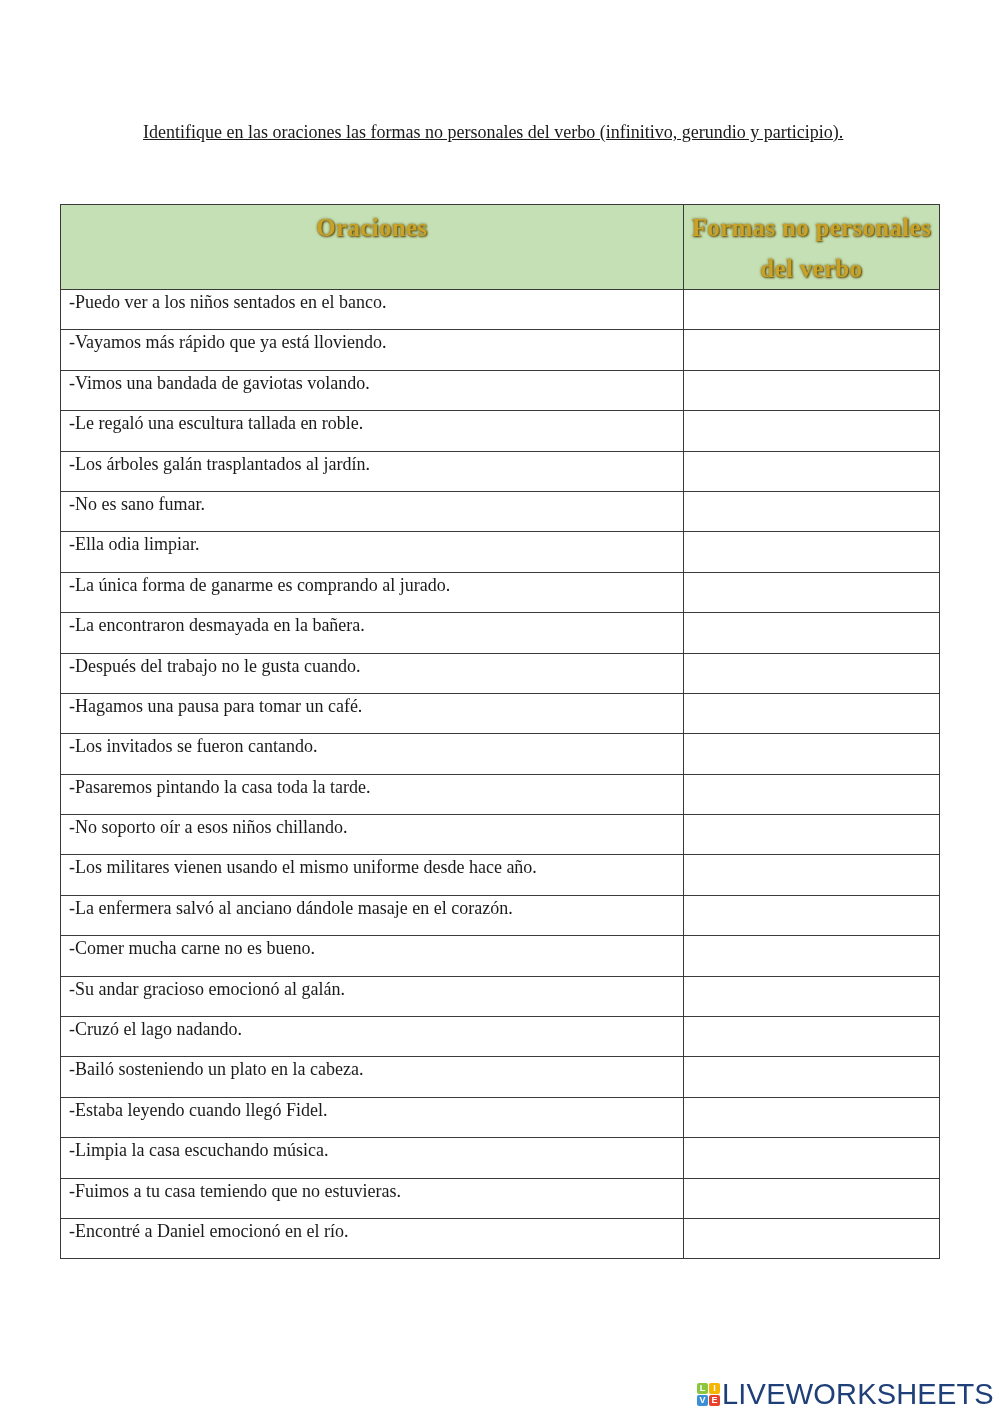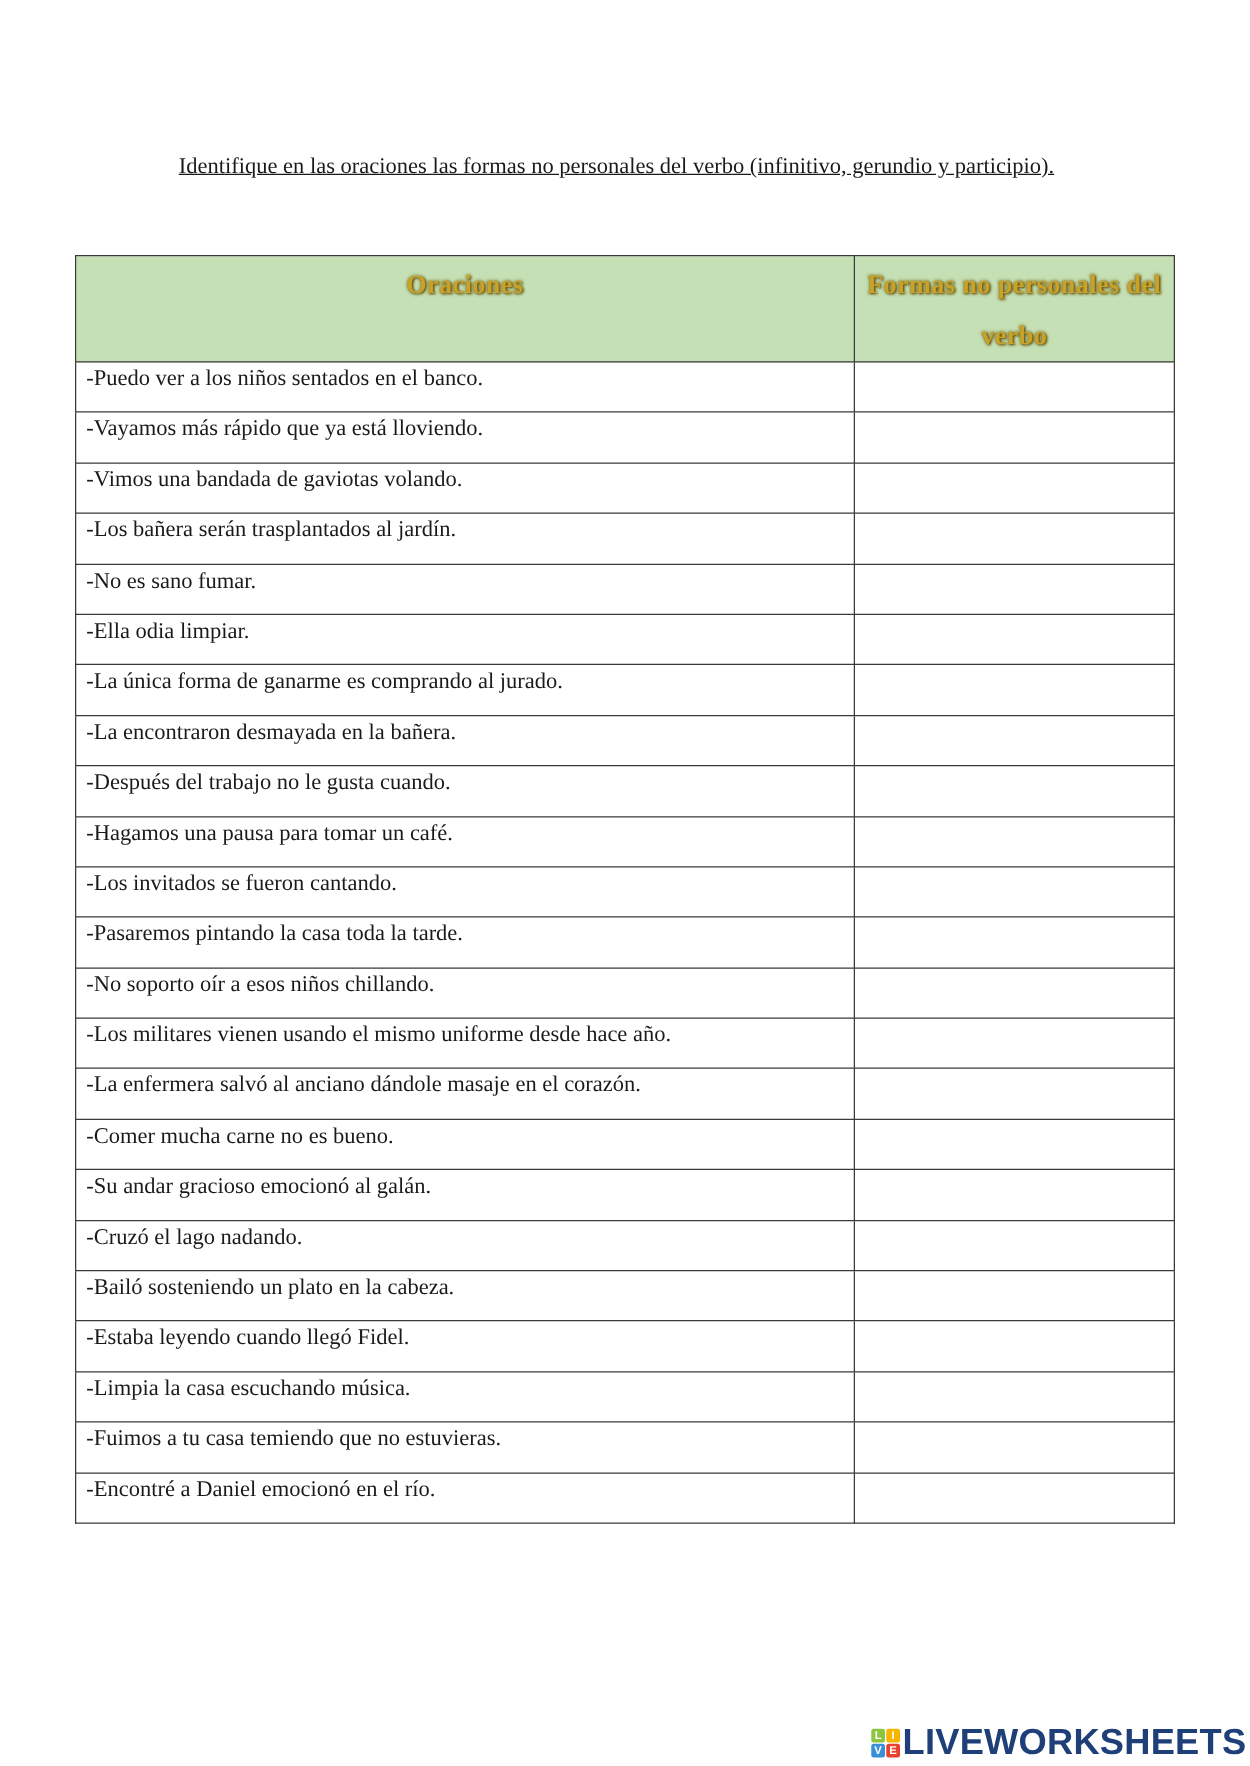--- a/index.html
+++ b/index.html
@@ -1,30 +1,30 @@
 <!DOCTYPE html>
 <html><head>
 <meta charset="utf-8">
 <style>
   html, body { margin:0; padding:0; background:#ffffff; }
   body { width:1000px; height:1413px; position:relative; overflow:hidden; font-family:"Liberation Serif", serif; color:#1a1a1a; }
   .instructions { position:absolute; left:143px; top:118px; width:720px; font-size:18px; line-height:28px;text-decoration:underline; }
   .ws-table { position:absolute; left:60px; top:204px; width:880px; border-collapse:collapse; table-layout:fixed; }
   .ws-table th, .ws-table td { border:1px solid #3a3a3a; padding:0; }
-  .ws-table th { background:#c5e0b4; height:81px; vertical-align:top; font-weight:bold; font-size:21px; line-height:41px;
+  .ws-table th { background:#c5e0b4; height:81px; vertical-align:top; font-weight:bold; font-size:25px; line-height:41px;
      color:#c9a227; text-shadow: 0 0 3px #6b5a10, 1px 1px 2px #5a4a08; letter-spacing:0.3px; padding-top:2px; }
   .col1 { width:622px; }
   .col2 { width:256px; }
   .ws-table td { height:37.4px; font-size:18px; vertical-align:top; }
   .ws-table td.sentence { padding-left:8px; padding-top:2px; line-height:20px;margin-top:45px; }
   .answer-input { width:100%; height:100%; border:none; background:transparent; outline:none; }
   .logo { position:absolute; left:697px; top:1378px; display:flex; align-items:center; }
   .logo-blocks { display:grid; grid-template-columns:11px 11px; grid-template-rows:11px 11px; gap:1px; margin-right:2px; }
   .logo-blocks span { font-family:"Liberation Sans", sans-serif; font-size:9px; font-weight:bold; color:#fff; text-align:center; line-height:11px; border-radius:2px; }
-  .logo-text { font-family:"Liberation Sans", sans-serif; font-weight:bold; font-size:29px; color:#1f3f78; letter-spacing:0.2px; }
+  .logo-text { font-family:"Liberation Sans", sans-serif; font-weight:normal; font-size:29px; color:#1f3f78; letter-spacing:0.2px; }
 </style>
 </head>
 <body>
 
 <div class="instructions">Identifique en las oraciones las formas no personales del verbo (infinitivo, gerundio y participio).</div>
 
 <table class="ws-table">
   <colgroup>
       <col class="col1">
       <col class="col2">
@@ -42,21 +42,25 @@
       </tr>
       <tr>
         <td class="sentence">-Vayamos más rápido que ya está lloviendo.</td>
         <td><input class="answer-input" value="" style=""></td>
       </tr>
       <tr>
         <td class="sentence">-Vimos una bandada de gaviotas volando.</td>
         <td><input class="answer-input" value="" style=""></td>
       </tr>
       <tr>
-        <td class="sentence">-Los bañera serán trasplantados al jardín.</td>
+        <td class="sentence">-Le regaló una escultura tallada en roble.</td>
+        <td><input class="answer-input" value="" style=""></td>
+      </tr>
+      <tr>
+        <td class="sentence">-Los árboles galán trasplantados al jardín.</td>
         <td><input class="answer-input" value="" style=""></td>
       </tr>
       <tr>
         <td class="sentence">-No es sano fumar.</td>
         <td><input class="answer-input" value="" style=""></td>
       </tr>
       <tr>
         <td class="sentence">-Ella odia limpiar.</td>
         <td><input class="answer-input" value="" style=""></td>
       </tr>

